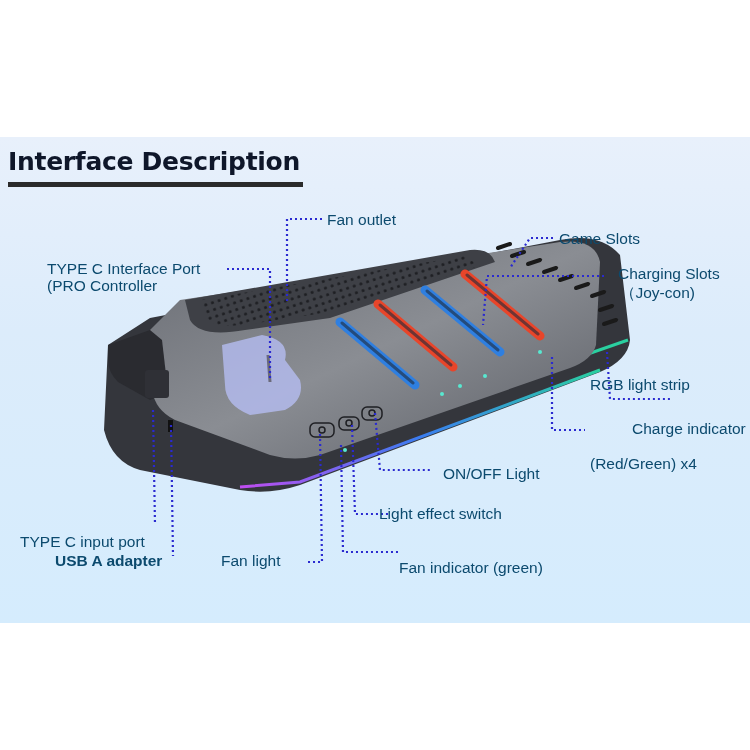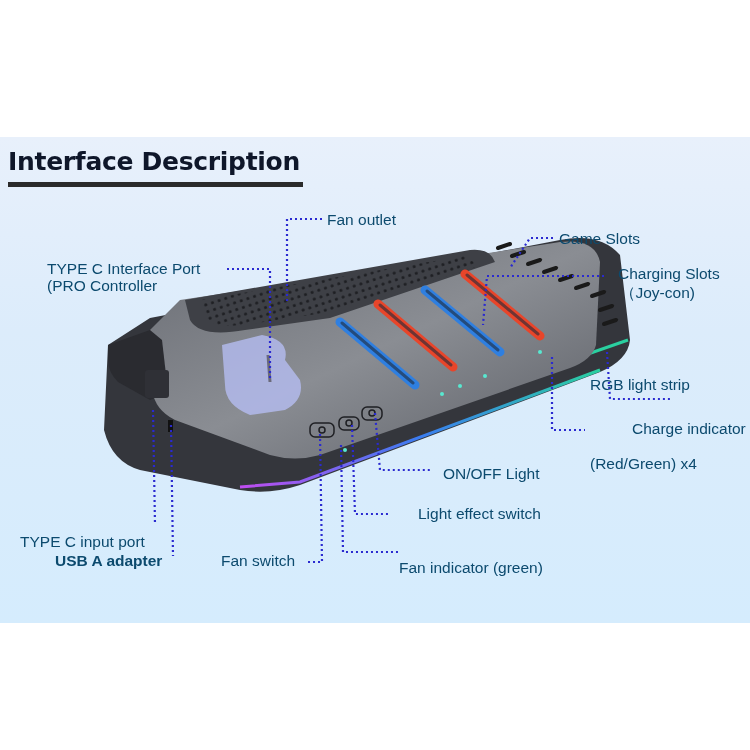--- a/index.html
+++ b/index.html
@@ -131,17 +131,17 @@
 <div class="label" style="left:327px;top:210px;">Fan outlet</div>
 <div class="label" style="left:47px;top:259px;">TYPE C Interface Port</div>
 <div class="label" style="left:47px;top:276px;">(PRO Controller</div>
 <div class="label" style="left:559px;top:229px;">Game Slots</div>
 <div class="label" style="left:618px;top:264px;">Charging Slots</div>
 <div class="label" style="left:620px;top:283px;">（Joy-con)</div>
 <div class="label" style="left:590px;top:375px;">RGB light strip</div>
 <div class="label" style="left:590px;top:419px;margin-left:42px;">Charge indicator</div>
 <div class="label" style="left:590px;top:454px;">(Red/Green) x4</div>
 <div class="label" style="left:443px;top:464px;">ON/OFF Light</div>
-<div class="label" style="left:418px;top:504px;">Light effect switch</div>
+<div class="label" style="left:379px;top:504px;">Light effect switch</div>
 <div class="label" style="left:399px;top:541px;margin-top:17px;">Fan indicator (green)</div>
-<div class="label" style="left:221px;top:551px;">Fan switch</div>
+<div class="label" style="left:221px;top:551px;">Fan light</div>
 <div class="label" style="left:20px;top:518px;margin-top:14px;">TYPE C input port</div>
 <div class="label" style="left:55px;top:551px;font-weight:bold;">USB A adapter</div>
 
 </body></html>

